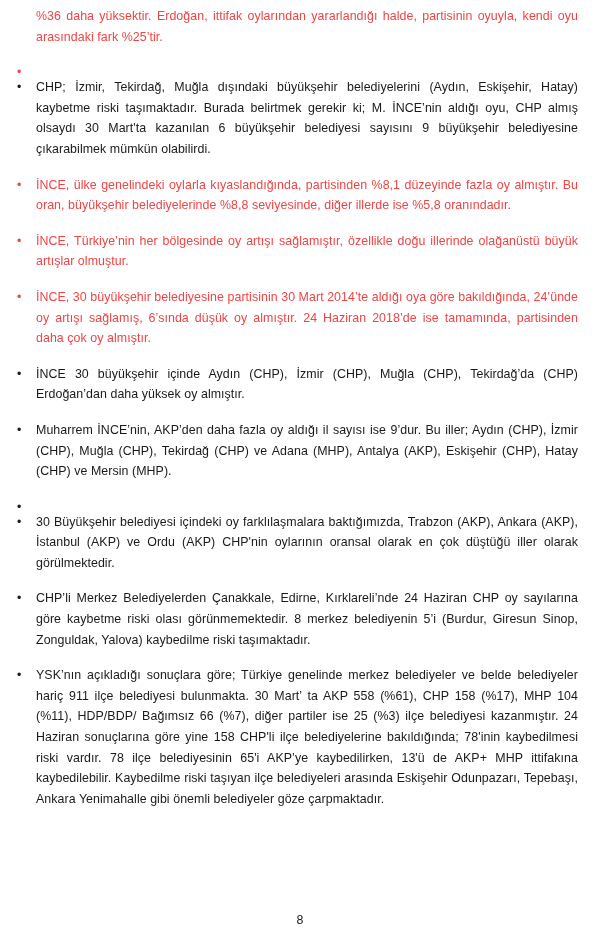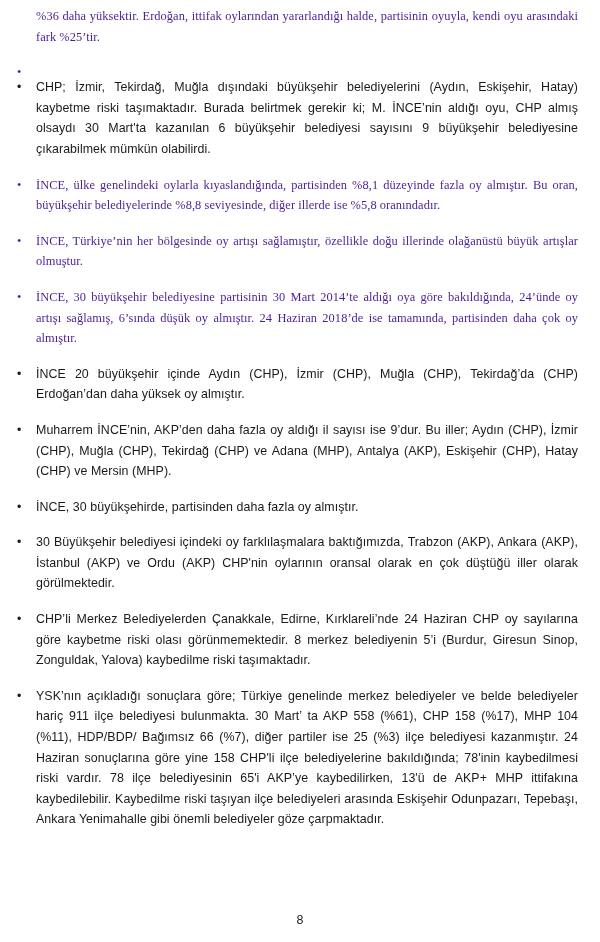--- a/index.html
+++ b/index.html
@@ -29,21 +29,21 @@
     font-size: 12.4px;
     line-height: 20.6px;
     text-align: justify;
     text-justify: inter-word;
     margin: 0;
     color: #1d3668;
     letter-spacing: 0.005em;
   }
 
   
-  .para.blue  { color: #4c1d95; font-family: Liberation Serif, serif; }
+  .para.blue  { color: #ef4444; }
   .para.black { color: #1a1a1a; }
 
   
   .para.bulleted {
     padding-left: 24px;
   }
   .para.bulleted .bullet {
     position: absolute;
     left: 5px;
     top: 0;
@@ -109,35 +109,34 @@
 
   <p class="para bulleted blue">
     <span class="bullet">•</span>
     <span>İNCE, 30 büyükşehir belediyesine partisinin 30 Mart 2014’te aldığı oya göre bakıldığında, 24’ünde oy artışı sağlamış, 6’sında düşük oy almıştır. 24 Haziran 2018’de ise tamamında, partisinden daha çok oy almıştır.</span>
   </p>
 
   <div class="gap-md"></div>
 
   <p class="para bulleted black">
     <span class="bullet">•</span>
-    <span>İNCE 20 büyükşehir içinde Aydın (CHP), İzmir (CHP), Muğla (CHP), Tekirdağ’da (CHP) Erdoğan’dan daha yüksek oy almıştır.</span>
+    <span>İNCE 30 büyükşehir içinde Aydın (CHP), İzmir (CHP), Muğla (CHP), Tekirdağ’da (CHP) Erdoğan’dan daha yüksek oy almıştır.</span>
   </p>
 
   <div class="gap-md"></div>
 
   <p class="para bulleted black">
     <span class="bullet">•</span>
     <span>Muharrem İNCE’nin, AKP’den daha fazla oy aldığı il sayısı ise 9’dur.  Bu iller; Aydın (CHP), İzmir (CHP), Muğla (CHP), Tekirdağ (CHP) ve Adana (MHP), Antalya (AKP), Eskişehir (CHP), Hatay (CHP) ve Mersin (MHP).</span>
   </p>
 
   <div class="gap-md"></div>
 
   <p class="para bulleted black">
     <span class="bullet">•</span>
-    <span>İNCE, 30 büyükşehirde, partisinden daha fazla oy almıştır.</span>
   </p>
 
   <div class="gap-md"></div>
 
   <p class="para bulleted black">
     <span class="bullet">•</span>
     <span>30 Büyükşehir belediyesi içindeki oy farklılaşmalara baktığımızda, Trabzon (AKP), Ankara (AKP), İstanbul (AKP) ve Ordu (AKP) CHP'nin oylarının oransal olarak en çok düştüğü iller olarak görülmektedir.</span>
   </p>
 
   <div class="gap-md"></div>

